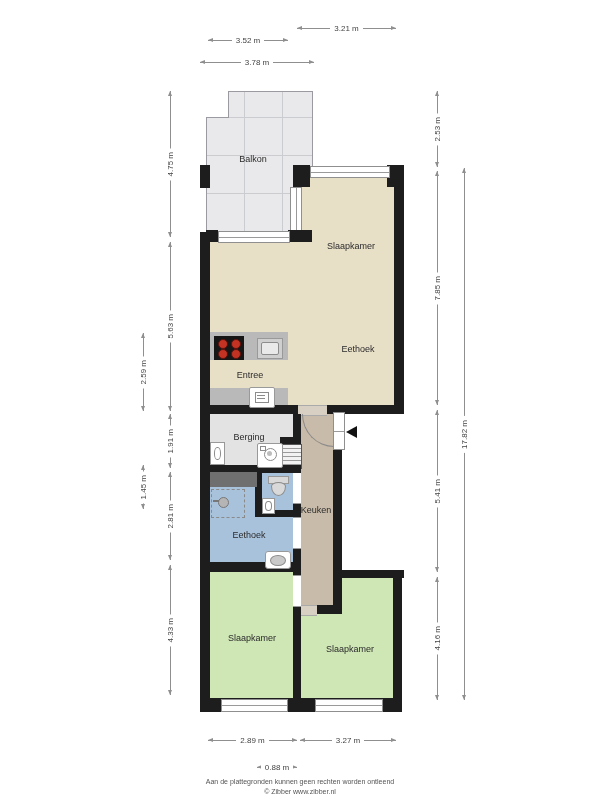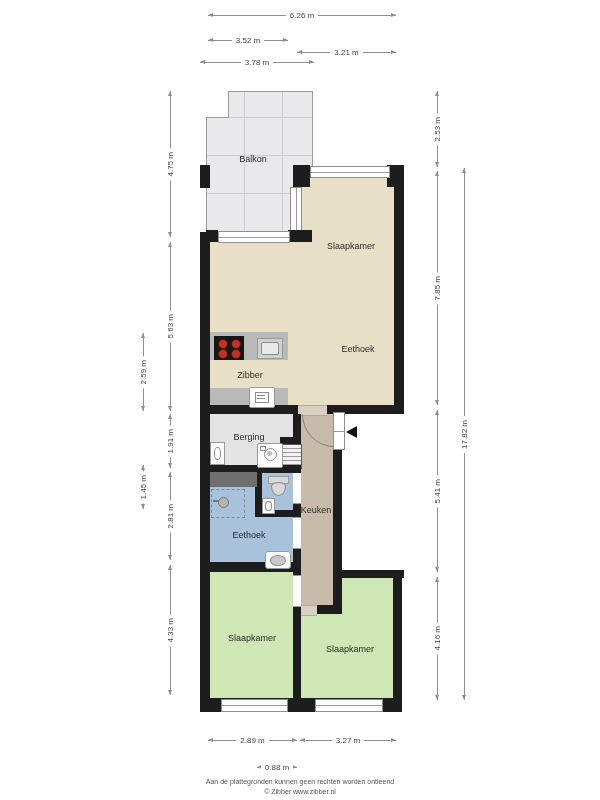--- a/index.html
+++ b/index.html
@@ -38,33 +38,27 @@
        border-bottom:6px solid transparent;border-right:11px solid #111;}
   .shelves{position:absolute;background:repeating-linear-gradient(to bottom,#f2f2f2 0 3px,#9a9a9a 3px 4px);
        border:1px solid #555;}
   .footer-line{position:absolute;left:0;width:600px;text-align:center;font-size:7px;color:#555;}
 </style>
 </head>
 <body>
 
 <div id="canvas">
 
-  <div class="dimh" style="left:208px;top:9px;width:188px;height:12px;">
-    <span class="ln"></span>
-      <span class="a1"></span>
-      <span class="a2"></span>
-    <span class="lbl">6.26 m</span>
-  </div>
   <div class="dimh" style="left:208px;top:34px;width:80px;height:12px;">
     <span class="ln"></span>
       <span class="a1"></span>
       <span class="a2"></span>
     <span class="lbl">3.52 m</span>
   </div>
-  <div class="dimh" style="left:297px;top:46px;width:99px;height:12px;">
+  <div class="dimh" style="left:297px;top:22px;width:99px;height:12px;">
     <span class="ln"></span>
       <span class="a1"></span>
       <span class="a2"></span>
     <span class="lbl">3.21 m</span>
   </div>
   <div class="dimh" style="left:200px;top:56px;width:114px;height:12px;">
     <span class="ln"></span>
       <span class="a1"></span>
       <span class="a2"></span>
     <span class="lbl">3.78 m</span>
@@ -274,21 +268,21 @@
     <span class="abs" style="left:6px;top:7px;width:9px;height:9px;background:#b5b5b5;border:1px solid #777;border-radius:50%;"></span>
     <span class="abs" style="left:1px;top:10px;width:6px;height:2px;background:#777;"></span>
   </div>
   <div class="fixture" style="left:265px;top:551px;width:24px;height:16px;border-radius:3px;">
     <span class="abs" style="left:4px;top:3px;width:14px;height:9px;background:#c9c9c9;border:1px solid #8c8c8c;border-radius:50%;"></span>
   </div>
 
   <div class="room-label" style="left:253px;top:159px;">Balkon</div>
   <div class="room-label" style="left:351px;top:246px;">Slaapkamer</div>
   <div class="room-label" style="left:358px;top:349px;">Eethoek</div>
-  <div class="room-label" style="left:250px;top:375px;">Zibber</div>
+  <div class="room-label" style="left:250px;top:375px;">Entree</div>
   <div class="room-label" style="left:249px;top:437px;">Berging</div>
   <div class="room-label" style="left:316px;top:510px;">Keuken</div>
   <div class="room-label" style="left:249px;top:535px;">Eethoek</div>
   <div class="room-label" style="left:252px;top:638px;">Slaapkamer</div>
   <div class="room-label" style="left:350px;top:649px;">Slaapkamer</div>
 
   <div class="footer-line" style="top:778px;">Aan de plattegronden kunnen geen rechten worden ontleend</div>
   <div class="footer-line" style="top:788px;">© Zibber www.zibber.nl</div>
 
 </div>

